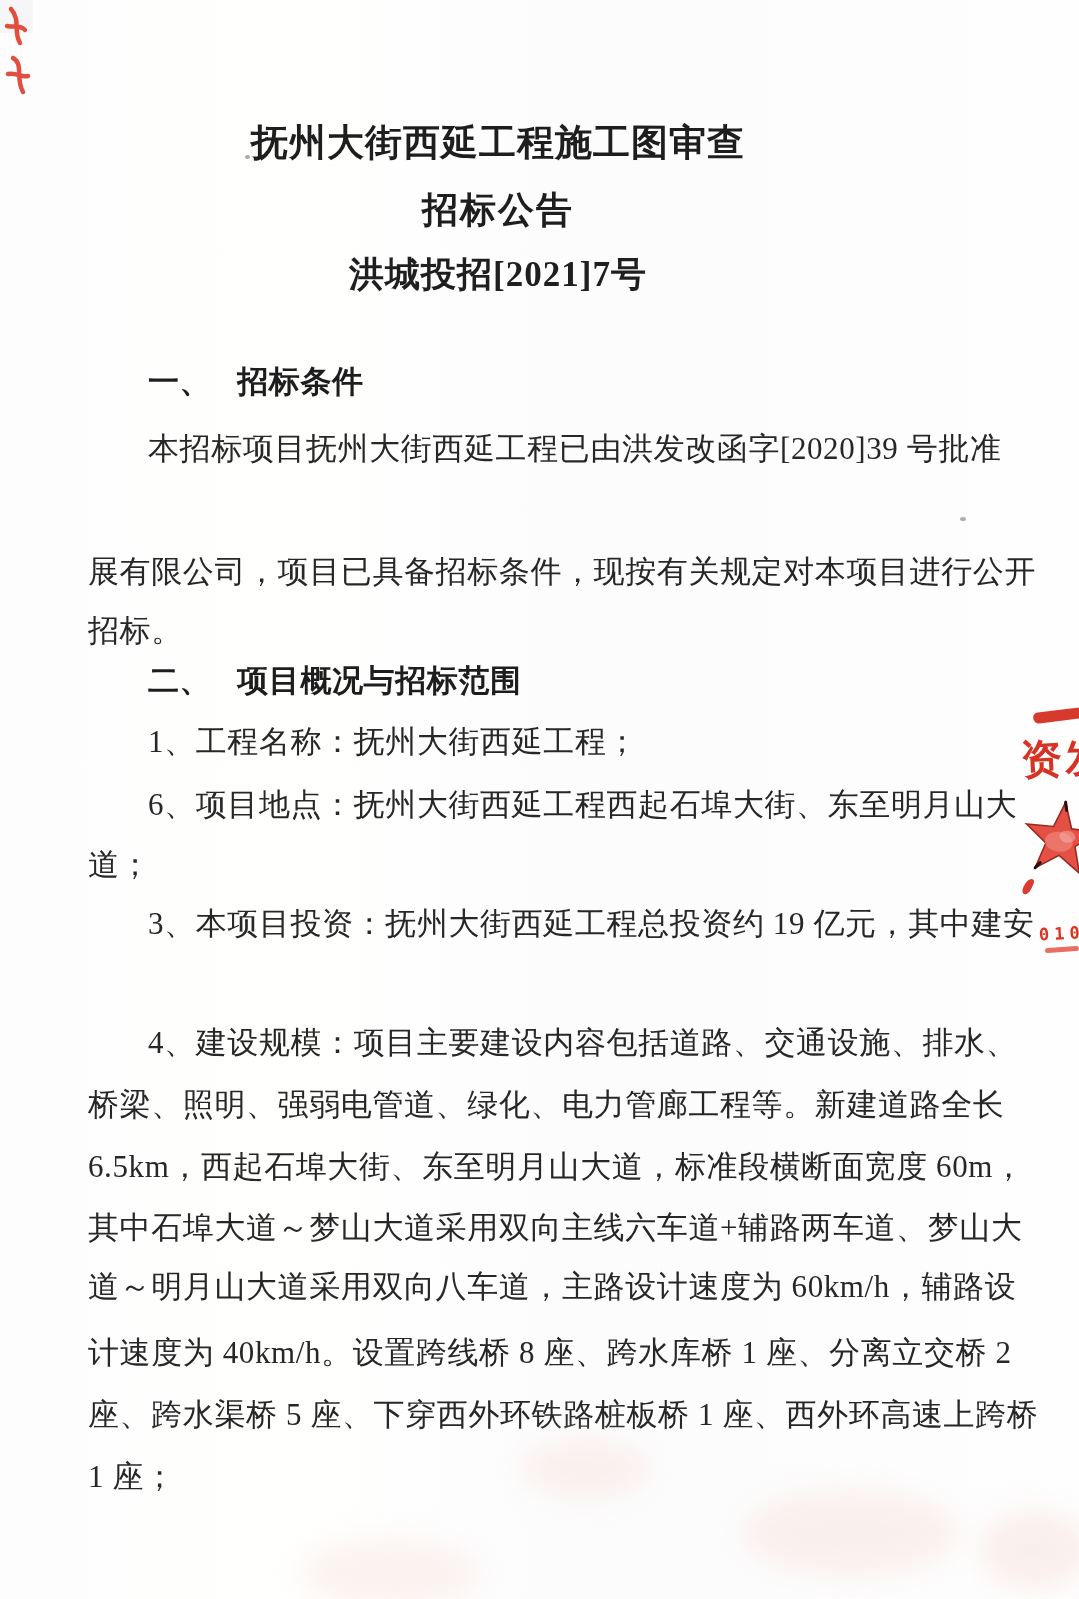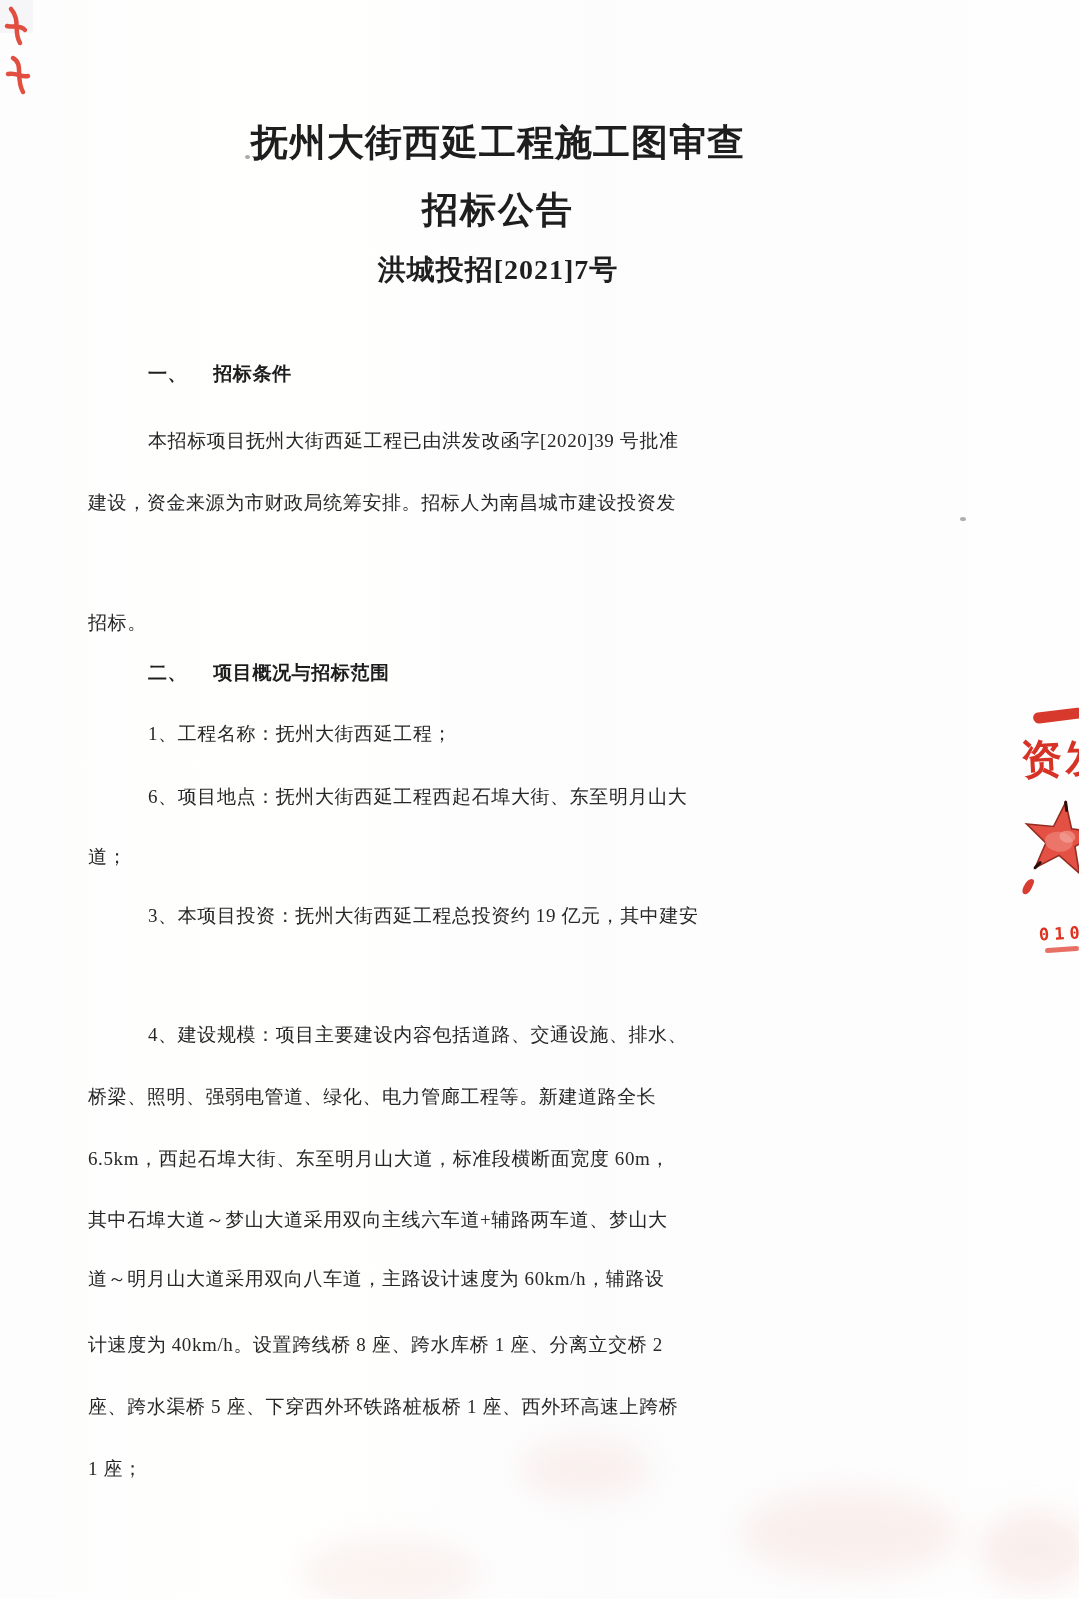--- a/index.html
+++ b/index.html
@@ -13,25 +13,25 @@
     color:#262626;
   }
   .scan-corner{
     position:absolute;left:0;top:0;width:33px;height:33px;
     background:#f6f6f9;
   }
   
   .center-band{position:absolute;left:78px;width:840px;text-align:center;white-space:nowrap;}
   .doc-title{top:118px;font-size:37px;font-weight:700;letter-spacing:1px;color:#1e1e1e;}
   .doc-subtitle{top:186px;font-size:36px;font-weight:700;letter-spacing:2px;color:#1e1e1e;}
-  .doc-number{top:251px;font-size:28px;font-weight:700;letter-spacing:1px;color:#1f1f1f;}
+  .doc-number{top:251px;font-size:35px;font-weight:700;letter-spacing:1px;color:#1f1f1f;}
   
   .line{
     position:absolute;left:88px;
-    font-size:19px;letter-spacing:0.6px;white-space:nowrap;
+    font-size:31px;letter-spacing:0.6px;white-space:nowrap;
     color:#272727;
     text-align:right;
   }
   .indent{left:148px;}
   .heading{left:148px;font-weight:700;color:#1d1d1d;}
   .hnum{margin-right:26px;}
   
   .stamp-stroke{
     position:absolute;left:1033px;top:710px;width:52px;height:11px;
     background:#d5281b;border-radius:7px 10px 4px 8px;
@@ -87,21 +87,21 @@
   </svg>
 
   <div class="center-band doc-title">抚州大街西延工程施工图审查</div>
   <div class="center-band doc-subtitle">招标公告</div>
   <div class="center-band doc-number">洪城投招[2021]7号</div>
 
   <div class="line heading" style="top:361px">
     <span class="hnum">一、</span><span>招标条件</span>
   </div>
   <div class="line indent" style="top:428px">本招标项目抚州大街西延工程已由洪发改函字[2020]39 号批准</div>
-  <div class="line" style="top:490px">建设，资金来源为市财政局统筹安排。招标人为南昌城市建设投资发</div>
+  <div class="line" style="top:551px">展有限公司，项目已具备招标条件，现按有关规定对本项目进行公开</div>
   <div class="line" style="top:610px">招标。</div>
 
   <div class="line heading" style="top:660px">
     <span class="hnum">二、</span><span>项目概况与招标范围</span>
   </div>
 
   <div class="line indent" style="top:721px">1、工程名称：抚州大街西延工程；</div>
 
   <div class="line indent" style="top:784px">6、项目地点：抚州大街西延工程西起石埠大街、东至明月山大</div>
   <div class="line" style="top:844px">道；</div>

